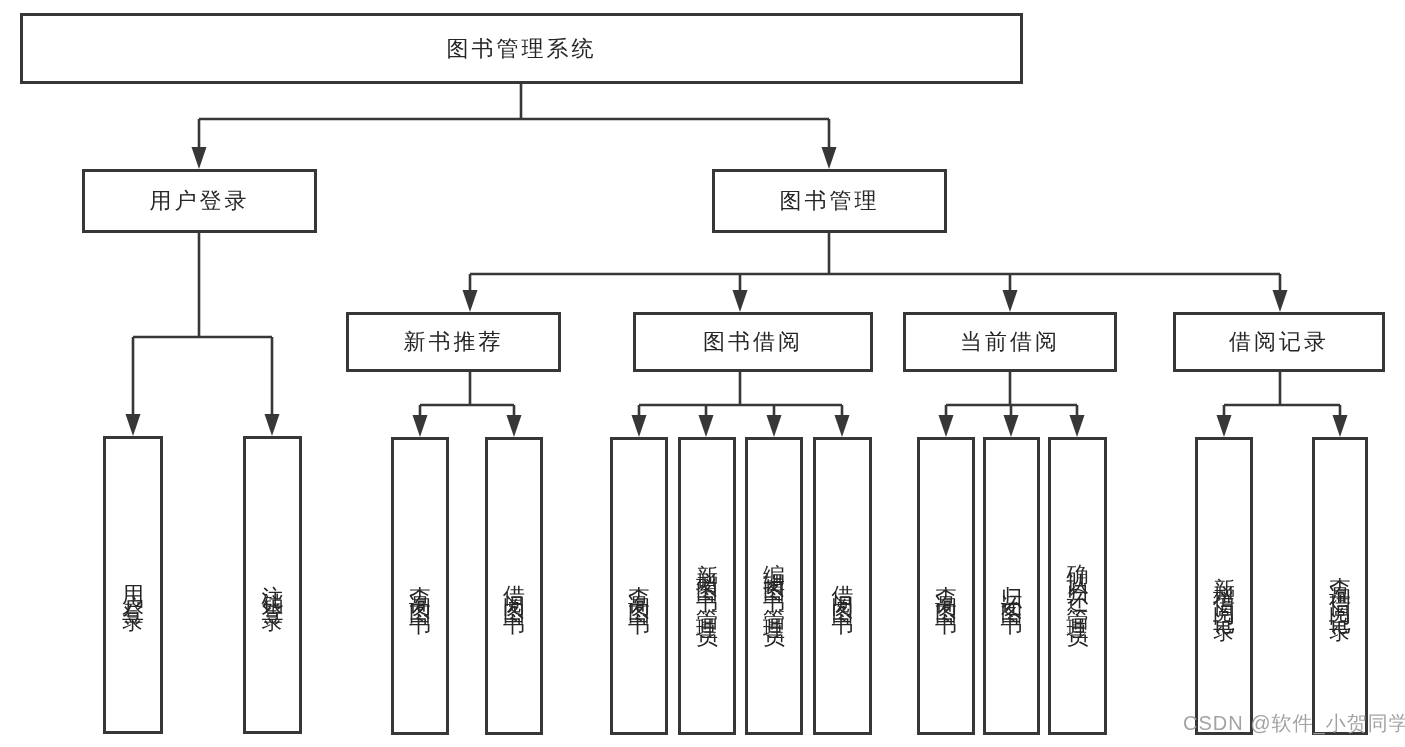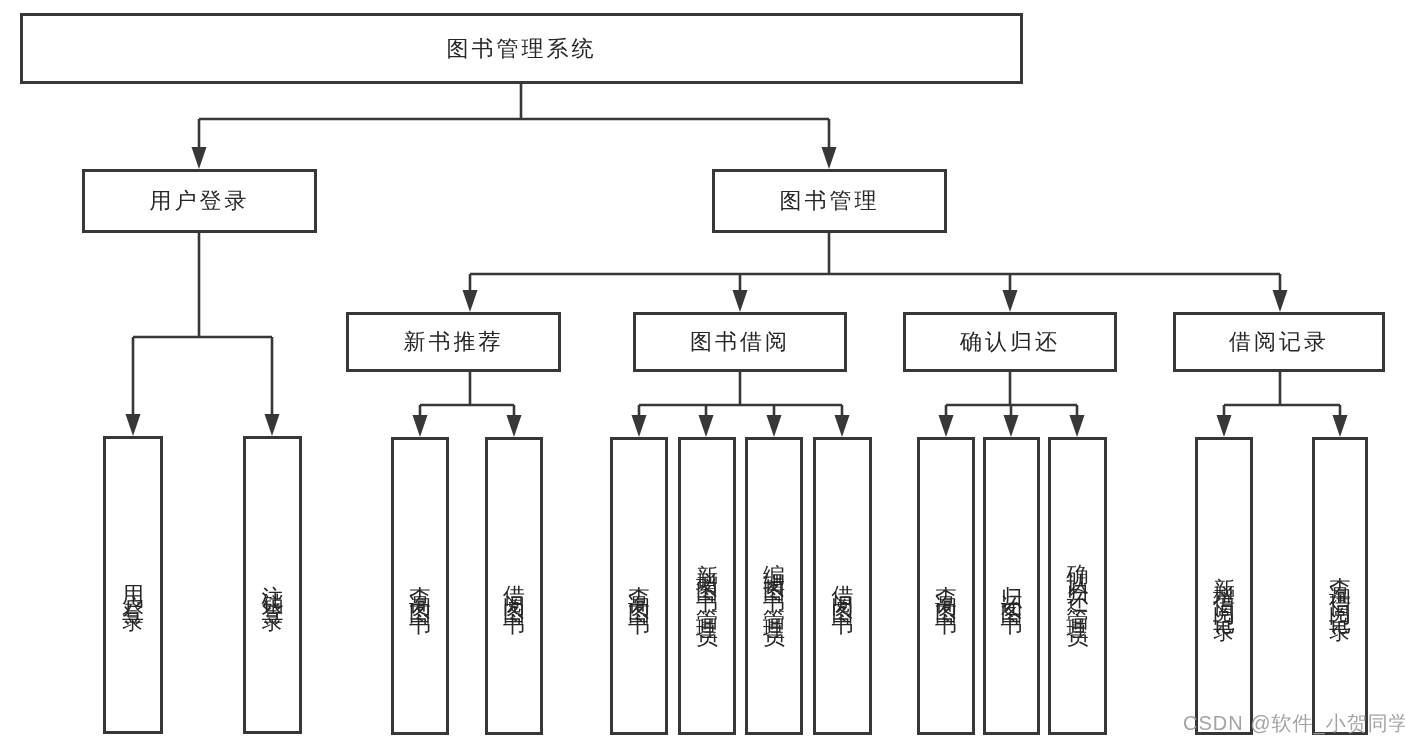--- a/index.html
+++ b/index.html
@@ -93,22 +93,22 @@
       <polygon points="1332.5,415 1347.5,415 1340,437"></polygon>
     </g>
   </svg>
 
   <div class="box" style="left:20px; top:13px; width:1003px; height:71px;">图书管理系统</div>
 
   <div class="box" style="left:82px; top:169px; width:235px; height:64px;">用户登录</div>
   <div class="box" style="left:712px; top:169px; width:235px; height:64px;">图书管理</div>
 
   <div class="box" style="left:346px; top:312px; width:215px; height:60px;">新书推荐</div>
-  <div class="box" style="left:633px; top:312px; width:214px; height:60px;">图书借阅</div>
-  <div class="box" style="left:903px; top:312px; width:214px; height:60px;">确认归还</div>
+  <div class="box" style="left:633px; top:312px; width:240px; height:60px;">图书借阅</div>
+  <div class="box" style="left:903px; top:312px; width:214px; height:60px;">当前借阅</div>
   <div class="box" style="left:1173px; top:312px; width:212px; height:60px;">借阅记录</div>
 
   <div class="box vbox" style="left:103px; top:436px; width:60px; height:298px;">用户登录</div>
   <div class="box vbox" style="left:243px; top:436px; width:59px; height:298px;">注销登录</div>
 
   <div class="box vbox" style="left:391px; top:437px; width:58px; height:298px;">查询图书</div>
   <div class="box vbox" style="left:485px; top:437px; width:58px; height:298px;">借阅图书</div>
 
   <div class="box vbox" style="left:610px; top:437px; width:58px; height:298px;">查询图书</div>
   <div class="box vbox" style="left:678px; top:437px; width:58px; height:298px;">新增图书（管理员）</div>

